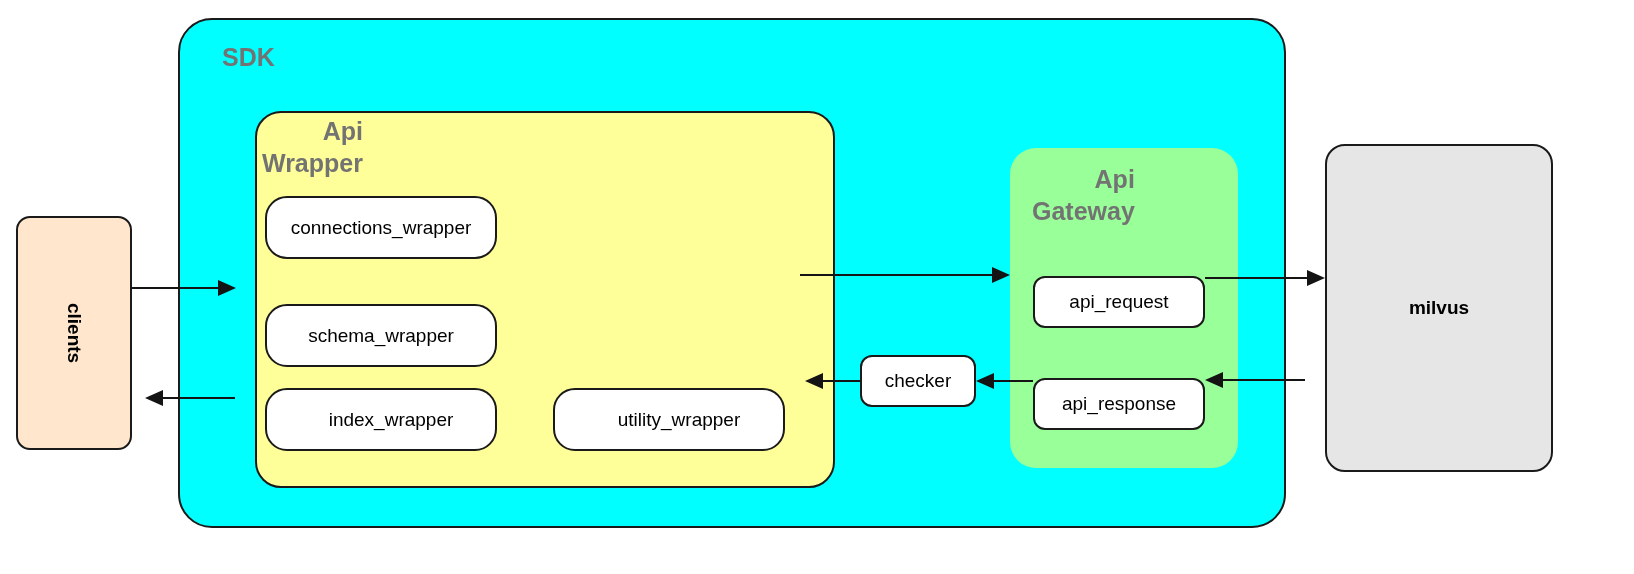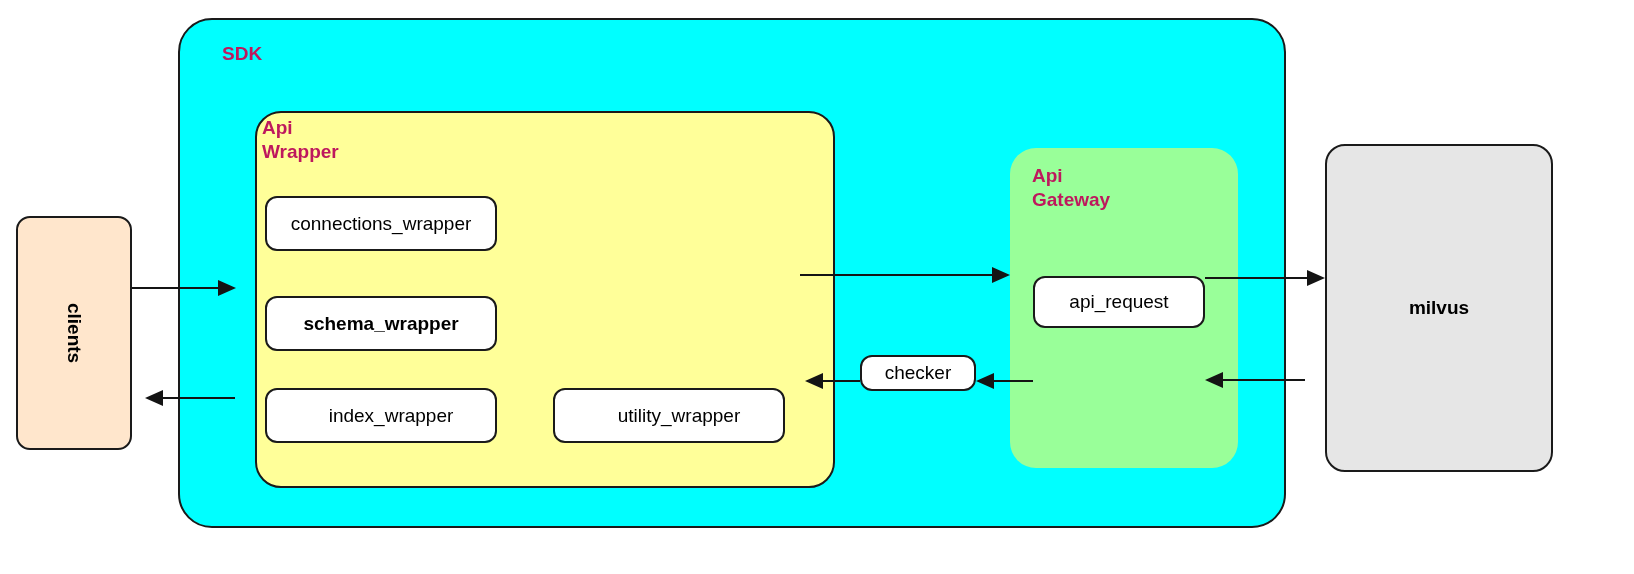--- a/index.html
+++ b/index.html
@@ -53,25 +53,25 @@
     height: 320px;
     background: #99FF99;
     border: none;
     border-radius: 26px;
   }
 
   
   .group-title {
     position: absolute;
     font-weight: bold;
-    font-size: 19px;
+    font-size: 25px;
     line-height: 1.26;
-    color: #be185d;
+    color: #737373;
     white-space: pre-line;
-    text-align: left;
+    text-align: right;
   }
   .title-sdk  { left: 222px; top: 42px; }
   .title-wrapper { left: 262px; top: 116px; }
   .title-gateway { left: 1032px; top: 164px; }
 
   
   .node {
     background: #ffffff;
     border: 2px solid #1a1a1a;
     border-radius: 12px;
@@ -98,28 +98,28 @@
     width: 228px;
     height: 328px;
     background: #E6E6E6;
     border-radius: 20px;
     font-weight: bold;
   }
   .node-checker {
     left: 860px;
     top: 355px;
     width: 116px;
-    height: 36px;
-  }
-
-  .w-cell { width: 232px; height: 55px; }
+    height: 52px;
+  }
+
+  .w-cell { width: 232px; height: 63px; border-radius: 22px; }
   .w-c1 { left: 265px; }
   .w-c2 { left: 553px; }
   .w-r1 { top: 196px; }
-  .w-r2 { top: 296px; font-weight: bold; }
+  .w-r2 { top: 304px; }
   .w-r3 { top: 388px; padding-left: 20px; }
 
   .g-cell { left: 1033px; width: 172px; height: 52px; margin-top: 24px; }
   .g-r1 { top: 252px; }
   .g-r2 { top: 354px; }
 
   
   .conn { position: absolute; }
   .conn line, .conn polygon, .conn path {
     stroke: #141414;
@@ -166,20 +166,23 @@
   <div class="box node w-cell w-c1 w-r3">
     <span>index_wrapper</span>
   </div>
   <div class="box node w-cell w-c2 w-r3">
     <span>utility_wrapper</span>
   </div>
 
   <div class="box node g-cell g-r1">
     <span>api_request</span>
   </div>
+  <div class="box node g-cell g-r2">
+    <span>api_response</span>
+  </div>
 
   <svg class="conn" style="left:0; top:0;" width="1634" height="574">
 
     <g>
       <line x1="132" y1="288" x2="218" y2="288"></line>
       <polygon points="218,280 236,288 218,296"></polygon>
     </g>
 
     <g>
       <line x1="800" y1="275" x2="992" y2="275"></line>

